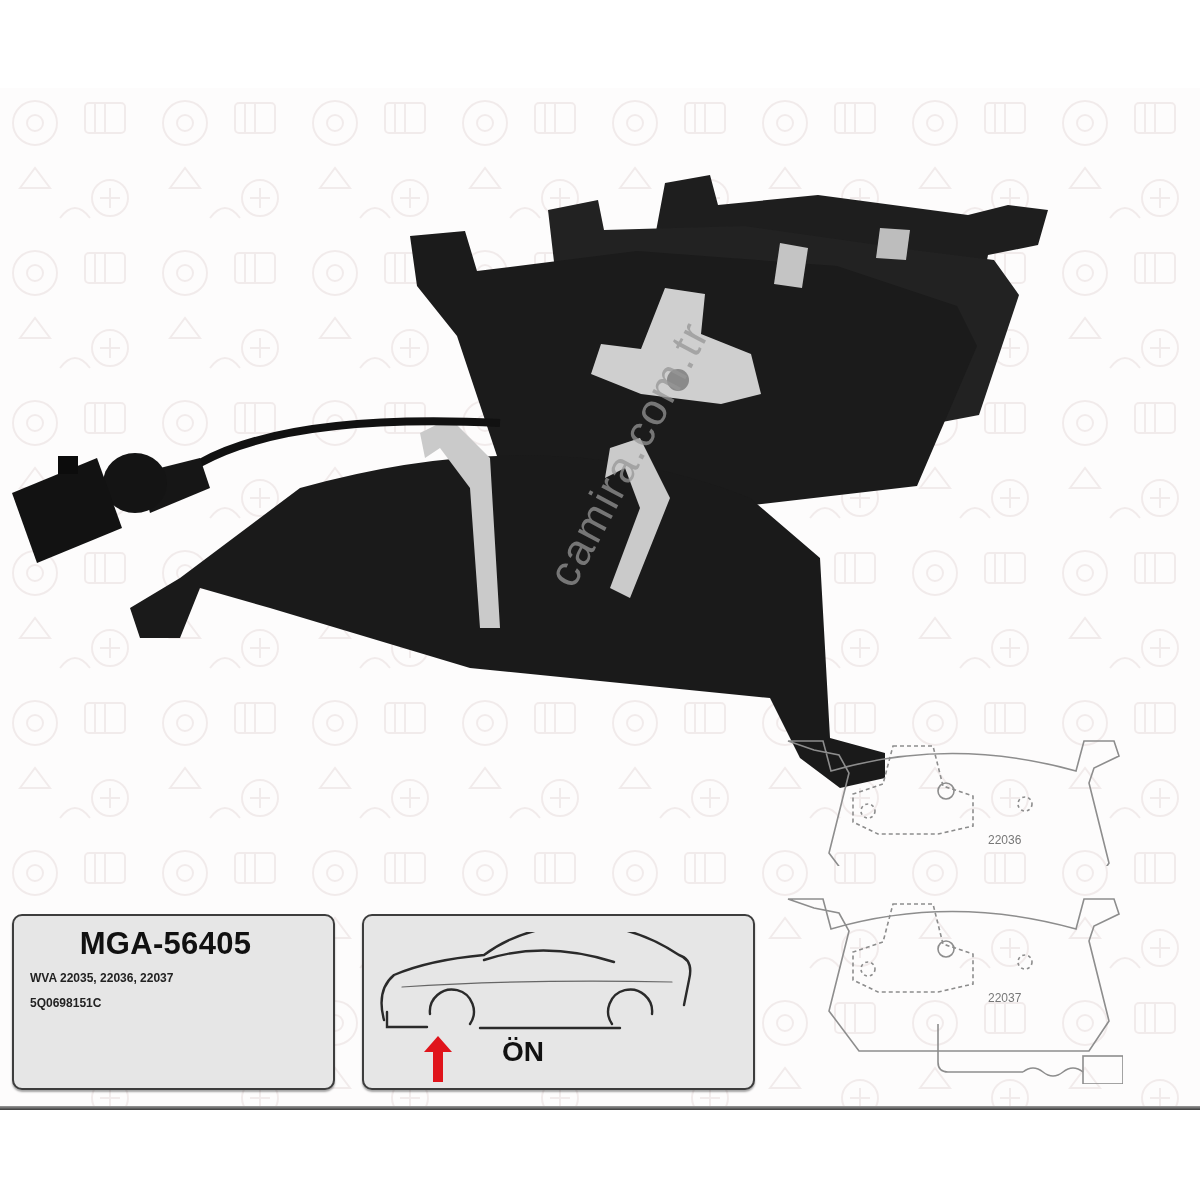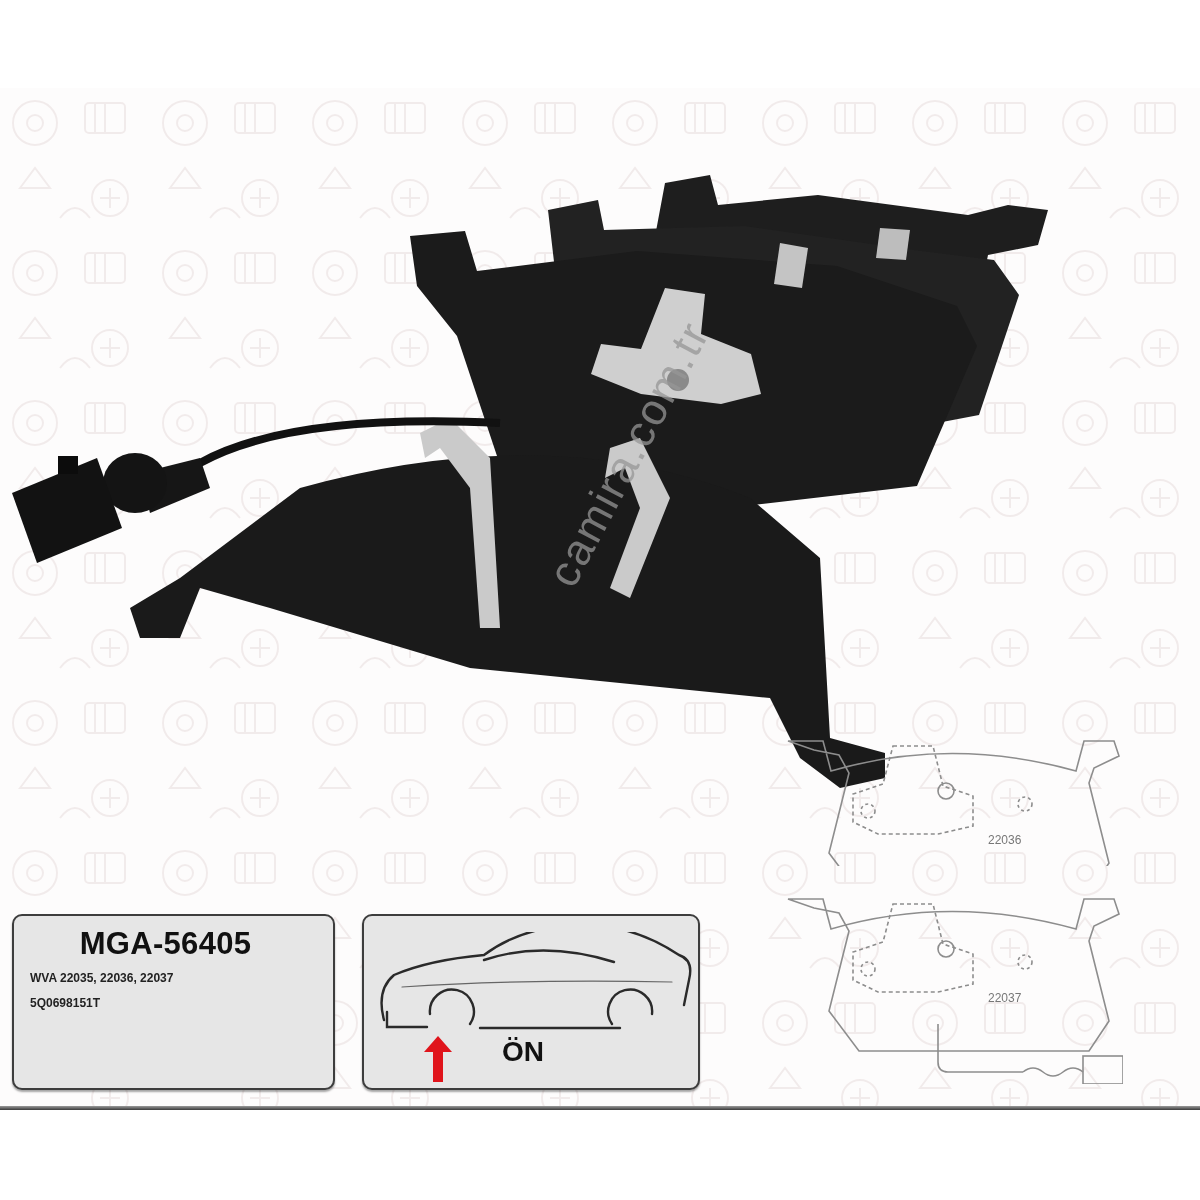--- a/index.html
+++ b/index.html
@@ -6,21 +6,21 @@
     body { width: 1200px; height: 1200px; position: relative; overflow: hidden; font-family: "Liberation Sans", sans-serif; }
     .canvas { position: absolute; left: 0; top: 88px; width: 1200px; height: 1020px; background: #fdfcfc; overflow: hidden; }
     .pattern { position: absolute; inset: 0; opacity: 0.55; }
     .bottom-rule { position: absolute; left: 0; top: 1106px; width: 1200px; height: 4px; background: linear-gradient(#9a9a9a, #3a3a3a); }
     .photo { position: absolute; left: 0; top: 0; width: 1200px; height: 720px; }
     .watermark { position: absolute; left: 560px; top: 470px; font-size: 44px; color: rgba(150,150,150,0.75); transform: rotate(-62deg); transform-origin: left center; letter-spacing: 2px; white-space: nowrap; font-family: "Liberation Sans", sans-serif; }
     .info-box { position: absolute; top: 914px; height: 176px; background: #e6e6e6; border: 2px solid #3d3d3d; border-radius: 10px; box-shadow: 0 2px 2px rgba(0,0,0,0.35); box-sizing: border-box; }
     .part-box { left: 12px; width: 323px; padding: 8px 0 0 16px; }
     .part-title { font-size: 31px; font-weight: bold; color: #111; text-align: center; margin: 2px 16px 4px -16px; letter-spacing: 0.3px; }
     .ref { font-size: 12px; font-weight: bold; color: #222; line-height: 25px; }
-    .axle-box { left: 362px; width: 338px; padding-left: 25px; }
+    .axle-box { left: 362px; width: 393px; padding-left: 25px; }
     .axle-label { position: absolute; left: 138px; top: 120px; font-size: 28px; font-weight: bold; color: #111; }
     .car-svg { position: absolute; left: 8px; top: 16px; width: 320px; height: 110px; }
     .arrow-svg { position: absolute; left: 58px; top: 120px; width: 32px; height: 46px; }
     .diagram { position: absolute; left: 778px; width: 345px; }
   </style>
 </head>
 <body>
 
 <div class="canvas">
   <svg class="pattern" width="1200" height="1020" viewBox="0 0 1200 1020">
@@ -91,21 +91,21 @@
     </g>
     <text x="210" y="118" font-size="12" fill="#777" font-family="Liberation Sans, sans-serif">22037</text>
   </svg>
 </div>
 
 <div class="bottom-rule"></div>
 
 <div class="info-box part-box">
   <div class="part-title">MGA-56405</div>
   <div class="ref">WVA 22035, 22036, 22037</div>
-  <div class="ref">5Q0698151T</div>
+  <div class="ref">5Q0698151C</div>
 </div>
 
 <div class="info-box axle-box">
   <svg class="car-svg" viewBox="0 0 320 110">
     <g fill="none" stroke="#2a2a2a" stroke-width="2.4" stroke-linecap="round">
       <path d="M12 88 q-8 -30 10 -45 q35 -15 90 -20 q40 -30 100 -30 q50 0 95 30 q15 5 10 25 l-5 25"></path>
       <path d="M15 80 l0 15 l40 0"></path>
       <path d="M108 96 l140 0"></path>
       <path d="M112 28 q60 -20 130 2"></path>
       <path d="M30 55 q120 -8 270 -5" stroke-width="1.2" stroke="#666"></path>

